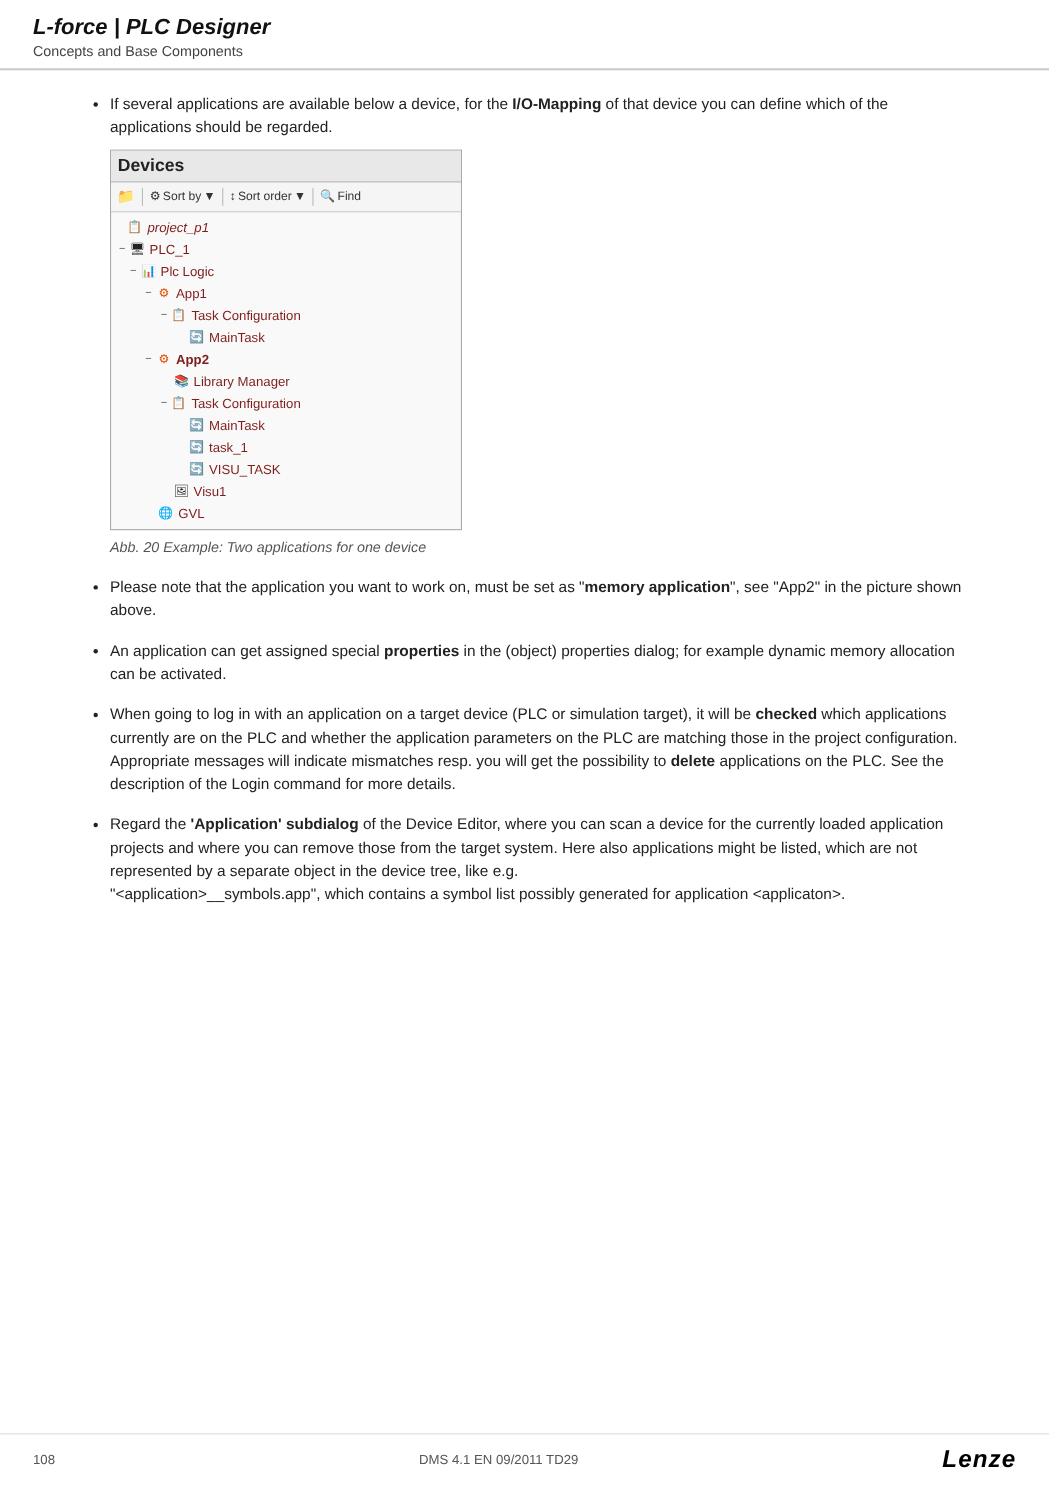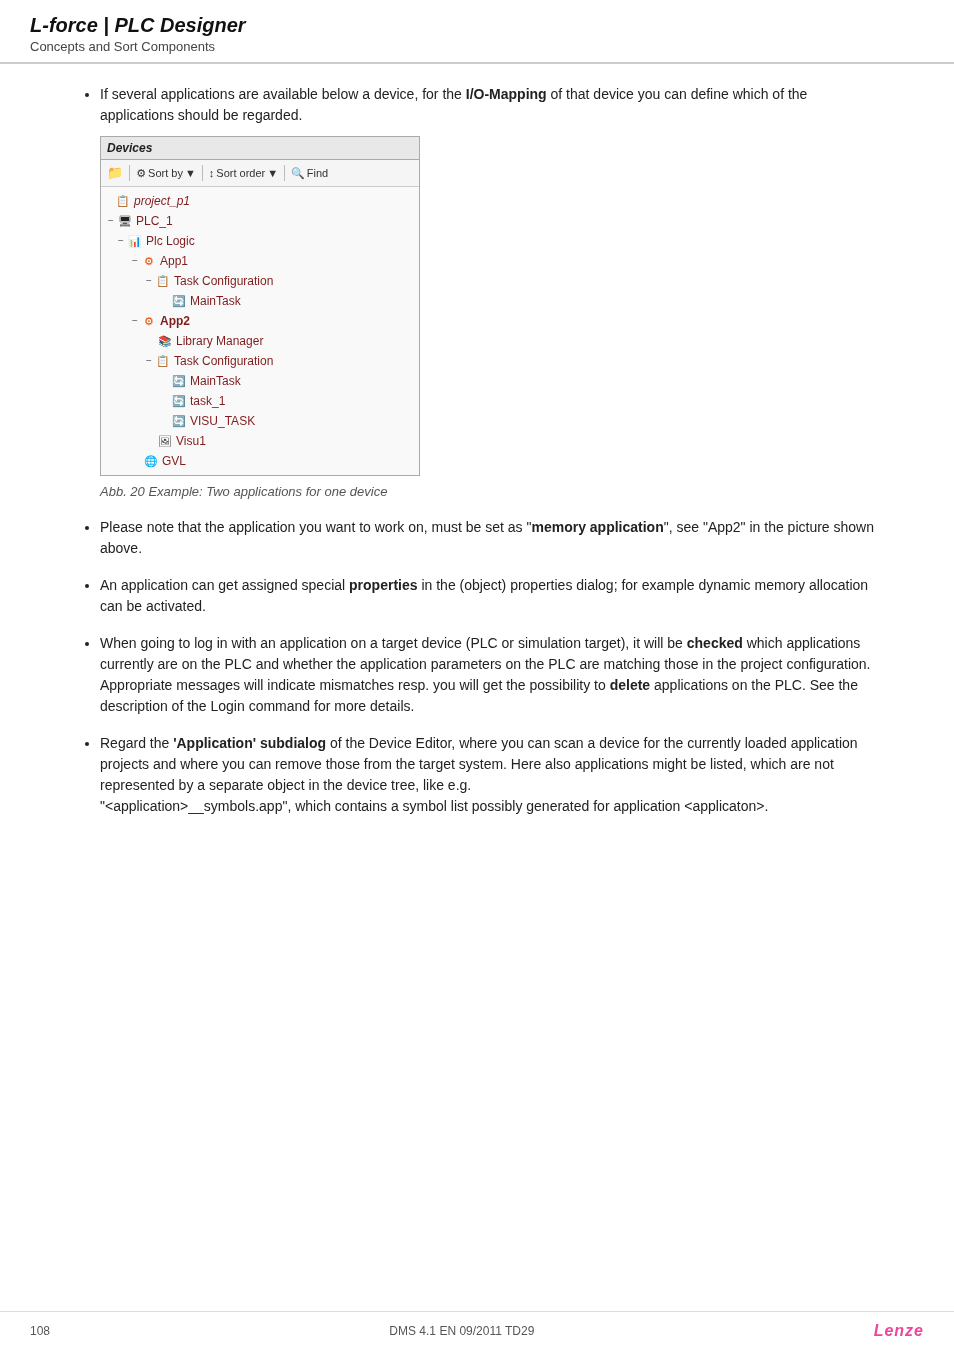--- a/index.html
+++ b/index.html
@@ -49,23 +49,22 @@
       background: #f9f9f9;
       width: 320px;
       margin-top: 10px;
       font-size: 12px;
     }
 
     .device-panel-title {
       background: #e8e8e8;
       padding: 2px 6px;
       font-weight: bold;
-      font-size: 12px;
+      font-size: 16px;
       border-bottom: 1px solid #aaa;
-      font-style: italic;
     }
 
     .device-toolbar {
       display: flex;
       align-items: center;
       padding: 3px 6px;
       border-bottom: 1px solid #ccc;
       gap: 4px;
       background: #f5f5f5;
     }
@@ -147,33 +146,33 @@
       justify-content: space-between;
       align-items: center;
       padding: 10px 30px;
       border-top: 1px solid #ddd;
       background: #fff;
       font-size: 12px;
       color: #555;
     }
 
     .lenze-logo {
-      font-size: 16px;
+      font-size: 22px;
       font-weight: bold;
-      color: #ec4899;
+      color: #000000;
       letter-spacing: 1px;
       font-style: italic;
     }
   </style>
 </head>
 <body>
 
 <div class="header-bar">
   <div class="header-title">L-force | PLC Designer</div>
-  <div class="header-subtitle">Concepts and Sort Components</div>
+  <div class="header-subtitle">Concepts and Base Components</div>
 </div>
 
 <div class="main-content">
   <ul class="bullet-list">
 
     <li>
       <span>If several applications are available below a device, for the <span class="bold">I/O-Mapping</span> of that device you can define which of the applications should be regarded.</span>
 
       
       <div class="device-panel" style="margin-top:10px;">

